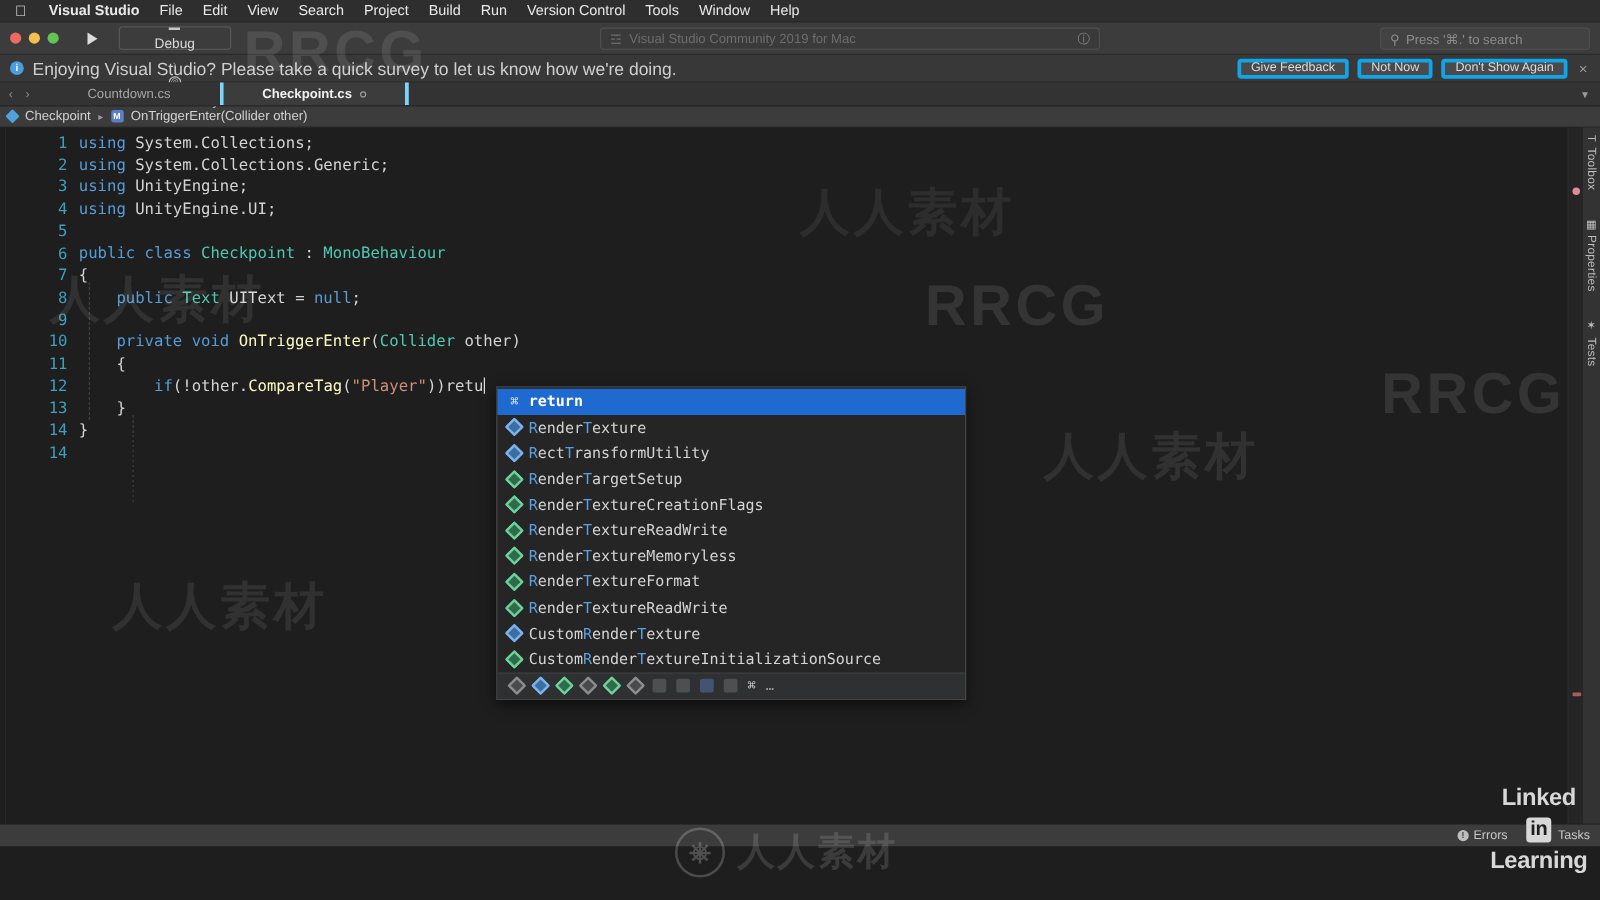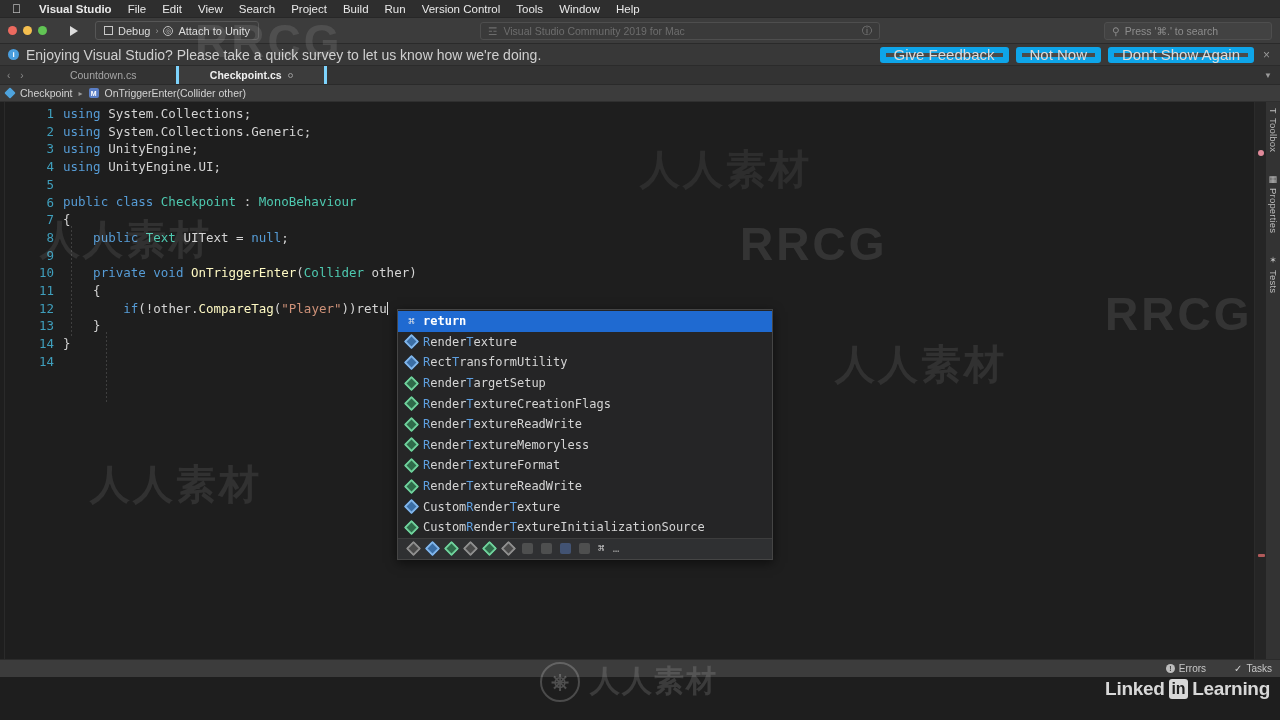--- a/index.html
+++ b/index.html
@@ -34,21 +34,21 @@
     width:26px; height:20px; display:flex; align-items:center; justify-content:center;
     color:#dcdcdc; font-size:10px;
   }
   .run-btn .tri {
     width:0;height:0;border-left:8px solid #dcdcdc;
     border-top:5px solid transparent;border-bottom:5px solid transparent;
   }
   .config {
     display:flex; align-items:center; gap:5px; height:19px;
     border:1px solid #565656; border-radius:3px; padding:0 8px;
-    margin-left:8px; background:#3c3c3c; color:#dcdcdc; font-size:11px;
+    margin-left:8px; background:#3c3c3c; color:#dcdcdc; font-size:11px;flex-direction:column;
   }
   .sq-ico { width:9px;height:9px;border:1px solid #c8c8c8; display:inline-block; }
   .sep-arrow { color:#9a9a9a; font-size:9px; }
   .circ-ico {
     width:10px;height:10px;border:1px solid #c0c0c0;border-radius:50%;
     display:inline-flex;align-items:center;justify-content:center;
     font-size:7px;line-height:1;color:#c0c0c0;
   }
   .vs-status {
     position:absolute; left:480px; top:4px; width:400px; height:18px;
@@ -70,22 +70,22 @@
     padding:0 8px; gap:7px; border-bottom:1px solid #2b2b2b;
   }
   .info-dot {
     width:11px;height:11px;border-radius:50%;background:#4a9ede;
     display:inline-flex;align-items:center;justify-content:center;
     color:#fff;font-size:8px;font-weight:bold;line-height:1;
   }
   .notif-text { color:#cfcfcf; font-size:14px; }
   .notif-actions { margin-left:auto; display:flex; align-items:center; gap:7px; }
   .nbtn {
-    height:16px; border:6px solid #0ea5e9; border-radius:3px;
-    background:#4a4a4a; color:#dcdcdc; font-size:15px;
+    height:16px; border:3px solid #0ea5e9; border-radius:3px;
+    background:#4a4a4a; color:#dcdcdc; font-size:10px;
     padding:0 8px; display:flex; align-items:center; line-height:1;
   }
   .nclose { color:#999; font-size:12px; padding:0 2px; }
 
   
   .tabbar {
     height:19px; background:#333333; display:flex; align-items:stretch;
     position:relative; border-bottom:1px solid #2a2a2a;
   }
   .navarrows { display:flex; align-items:center; gap:2px; padding:0 7px; color:#8b8b8b; font-size:10px; }
@@ -212,20 +212,21 @@
 
   
   .wm { position:absolute; pointer-events:none; user-select:none; font-weight:bold; }
   .wm-rrcg { color:rgba(255,255,255,0.10); font-size:46px; letter-spacing:3px; }
   .wm-cn   { color:rgba(255,255,255,0.085); font-size:40px; letter-spacing:3px; font-family:"DejaVu Sans", sans-serif; }
   .wm-big  { color:rgba(255,255,255,0.13); font-size:30px; letter-spacing:2px; }
   .lil {
     position:absolute; right:10px; bottom:20px; display:flex; align-items:center;
     gap:4px; color:#d8d8d8; font-size:19px; font-weight:bold; letter-spacing:-0.3px;
     pointer-events:none;
+    flex-direction:column;
   }
   .in-box {
     background:#d8d8d8; color:#1e1e1e; border-radius:3px; padding:0 3px;
     font-size:16px; font-weight:bold; line-height:20px;
   }
   .wm-center {
     position:absolute; left:540px; bottom:18px; display:flex; align-items:center; gap:10px;
   }
   .wm-circle {
     width:40px;height:40px;border-radius:50%;border:2px solid rgba(255,255,255,0.2);

